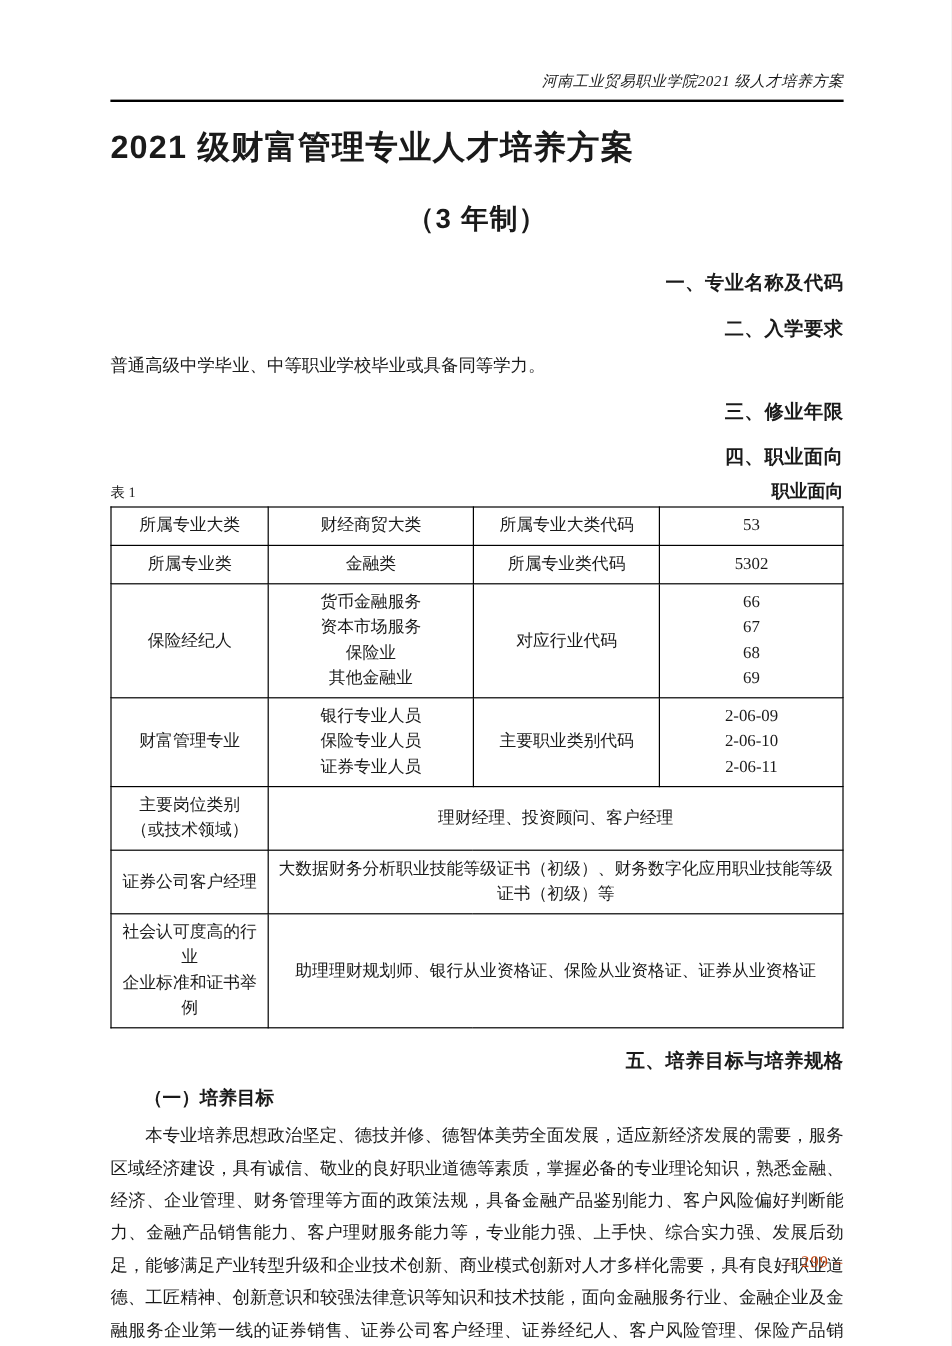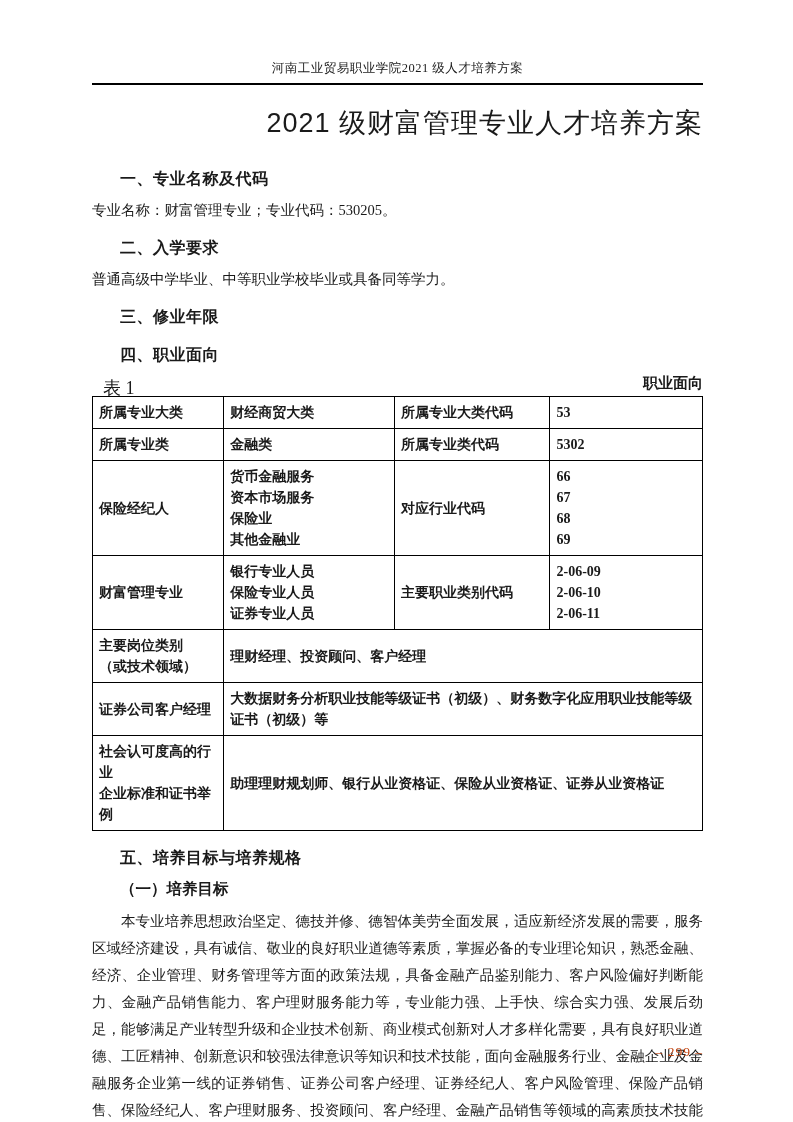--- a/index.html
+++ b/index.html
@@ -9,61 +9,62 @@
     margin:0 auto;
     background:#ffffff;
     overflow:hidden;
     font-family:"Liberation Serif","DejaVu Serif",serif;
     color:#1a1a1a;
     box-sizing:border-box;
     padding:60px 90px 0 92px;
   }
   
   .hdr{
-    display:flex;justify-content:center;align-items:flex-end;
+    display:flex;justify-content:flex-end;align-items:flex-end;
     font-size:12.5px;letter-spacing:.5px;
     border-bottom:2px solid #000;
     padding-bottom:6px;
+    font-style:italic;
   }
   
   .doc-title{
-    margin-top:20px;text-align:right;
+    margin-top:20px;text-align:left;
     font-family:"Liberation Sans","DejaVu Sans",sans-serif;
-    font-weight:normal;font-size:27px;letter-spacing:1px;
+    font-weight:bold;font-size:27px;letter-spacing:1px;
   }
   .doc-subtitle{
     margin-top:26px;text-align:center;
     font-family:"Liberation Sans","DejaVu Sans",sans-serif;
     font-weight:bold;font-size:23px;letter-spacing:1px;
   }
   
   .sec-h{
     margin:17px 0 0 0;padding-left:28px;
     font-family:"Liberation Sans","DejaVu Sans",sans-serif;
-    font-weight:bold;font-size:16px;letter-spacing:.5px;
+    font-weight:bold;font-size:16px;letter-spacing:.5px;text-align:right;
   }
   .sec-h.first{margin-top:28px;}
   .sec-body{margin:9px 0 0 0;font-size:14.5px;line-height:22px;}
   
   .tbl-cap{position:relative;margin-top:8px;height:22px;}
-  .tbl-cap .lbl{position:absolute;left:0;top:2px;font-size:18px;margin-left:11px;}
+  .tbl-cap .lbl{position:absolute;left:0;top:2px;font-size:12px;}
   .tbl-cap .cap{
     text-align:right;
     font-family:"Liberation Sans","DejaVu Sans",sans-serif;
     font-weight:bold;font-size:15px;
   }
   
   table.job{
     width:100%;border-collapse:collapse;table-layout:fixed;
     font-size:14px;
   }
   table.job td{
     border:1px solid #000;
-    text-align:left;vertical-align:middle;
-    padding:5px 6px;line-height:21px;font-weight:bold;
+    text-align:center;vertical-align:middle;
+    padding:5px 6px;line-height:21px;
   }
   table.job{border:1.5px solid #000;}
   td.ml{white-space:pre-line;}
   td.left{text-align:left;padding-left:9px;padding-right:9px;margin-top:22px;}
   col.c1{width:21.5%;} col.c2{width:28%;} col.c3{width:25.5%;} col.c4{width:25%;}
   
   .para{
     margin:8px 0 0 0;font-size:14.5px;line-height:27px;
     text-align:justify;text-indent:2em;
   }
@@ -82,23 +83,23 @@
 <body>
 
 <div class="page">
 
   <div class="hdr">
     <span>河南工业贸易职业学院</span>
     <span>2021 级人才培养方案</span>
   </div>
 
   <div class="doc-title">2021 级财富管理专业人才培养方案</div>
+  <div class="doc-subtitle">（3 年制）</div>
 
   <div class="sec-h first">一、专业名称及代码</div>
-  <p class="sec-body">专业名称：财富管理专业；专业代码：530205。</p>
 
   <div class="sec-h">二、入学要求</div>
   <p class="sec-body">普通高级中学毕业、中等职业学校毕业或具备同等学力。</p>
 
   <div class="sec-h">三、修业年限</div>
 
   <div class="sec-h">四、职业面向</div>
 
   <div class="tbl-cap">
     <span class="lbl">表 1</span>

